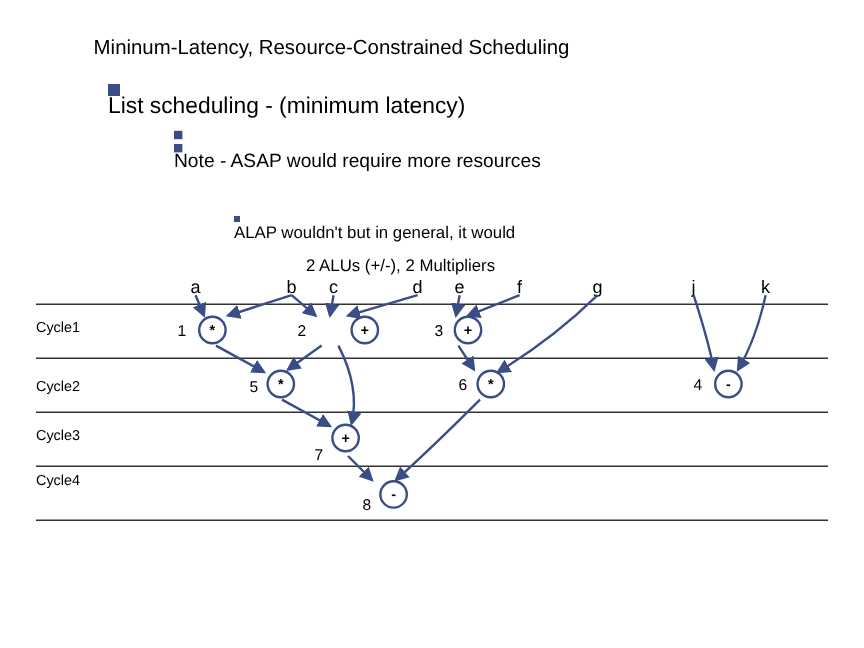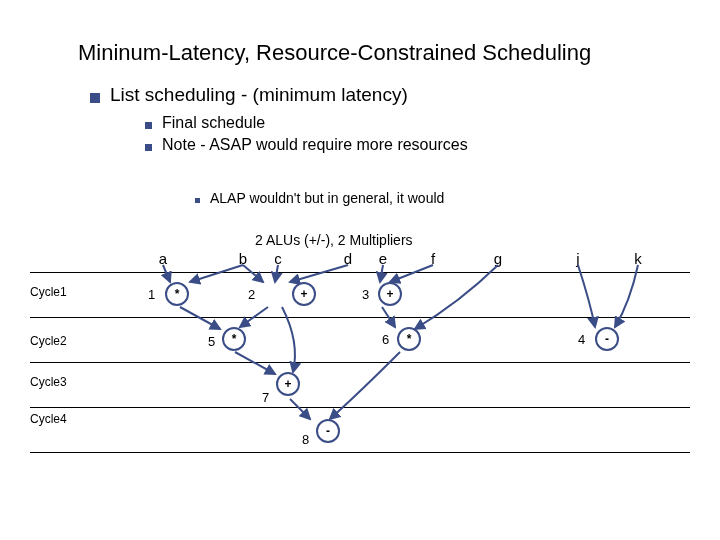--- a/index.html
+++ b/index.html
@@ -7,33 +7,33 @@
     padding: 20px 30px;
     font-family: Arial, Helvetica, sans-serif;
     font-size: 15px;
     color: #000;
     width: 720px;
     height: 540px;
     box-sizing: border-box;
     background: #fff;
   }
   .title {
-    font-size: 22px;
-    margin: 20px 0 18px 48px;
+    font-size: 17px;
+    margin: 10px 0 18px 48px;
   }
-  .bullet-row { display: flex; align-items: baseline; margin-bottom: 4px; }
+  .bullet-row { display: flex; align-items: baseline; margin-bottom: 4px; flex-direction: column; }
   .bmark { width: 10px; height: 10px; background: #3b4d87; display: inline-block; margin-right: 10px; flex: none; position: relative; top: 2px; }
   .bmark.sm { width: 7px; height: 7px; top: 1px; }
   .bmark.xs { width: 5px; height: 5px; top: 0; }
   .l1 { margin-left: 60px; font-size: 19px; margin-bottom: 8px; }
   .l2 { margin-left: 115px; font-size: 16px; }
   .l3 { margin-left: 165px; font-size: 14px; margin-top: 36px; }
   .diagram {
     position: relative;
-    margin-top: 26px;
+    margin-top: 12px;
     height: 260px;
   }
   .subtitle {
     position: absolute;
     left: 225px;
     top: 0;
     font-size: 14px;
   }
   .toplabel {
     position: absolute;
@@ -80,21 +80,20 @@
 <body>
 
 <div class="title">Mininum-Latency, Resource-Constrained Scheduling</div>
 
 <div class="bullet-row l1">
   <span class="bmark"></span>
   <span>List scheduling - (minimum latency)</span>
 </div>
 <div class="bullet-row l2">
   <span class="bmark sm"></span>
-  <span>Final schedule</span>
 </div>
 <div class="bullet-row l2">
   <span class="bmark sm"></span>
   <span>Note - ASAP would require more resources</span>
 </div>
 <div class="bullet-row l3">
   <span class="bmark xs"></span>
   <span>ALAP wouldn't but in general, it would</span>
 </div>
 

